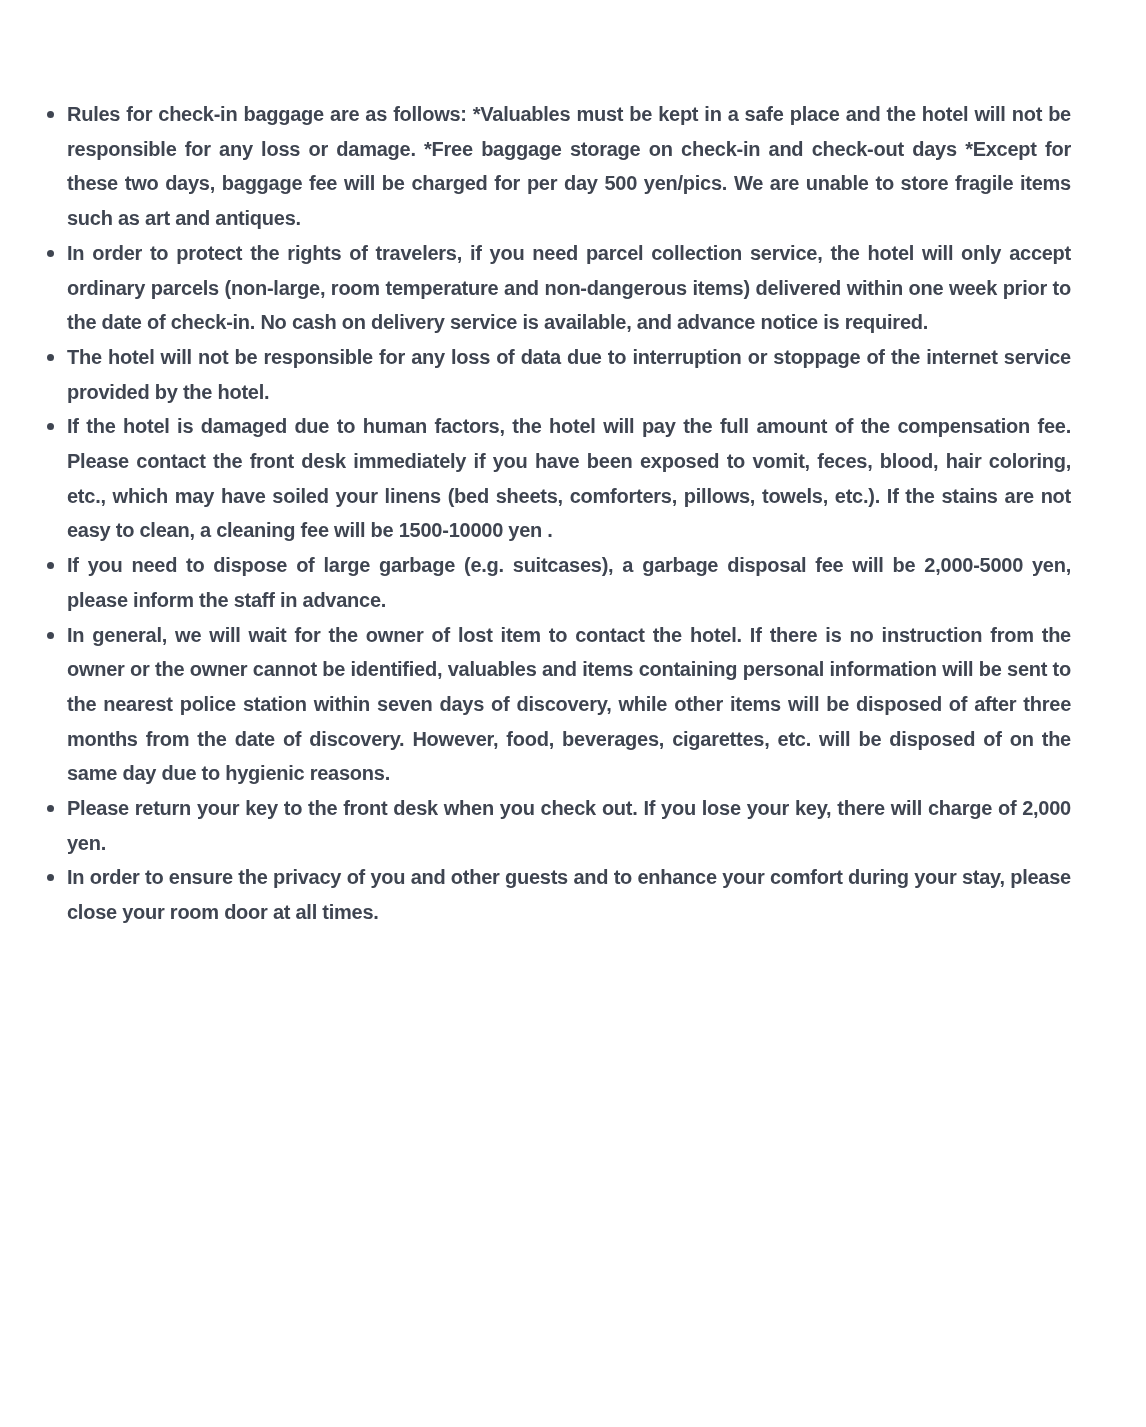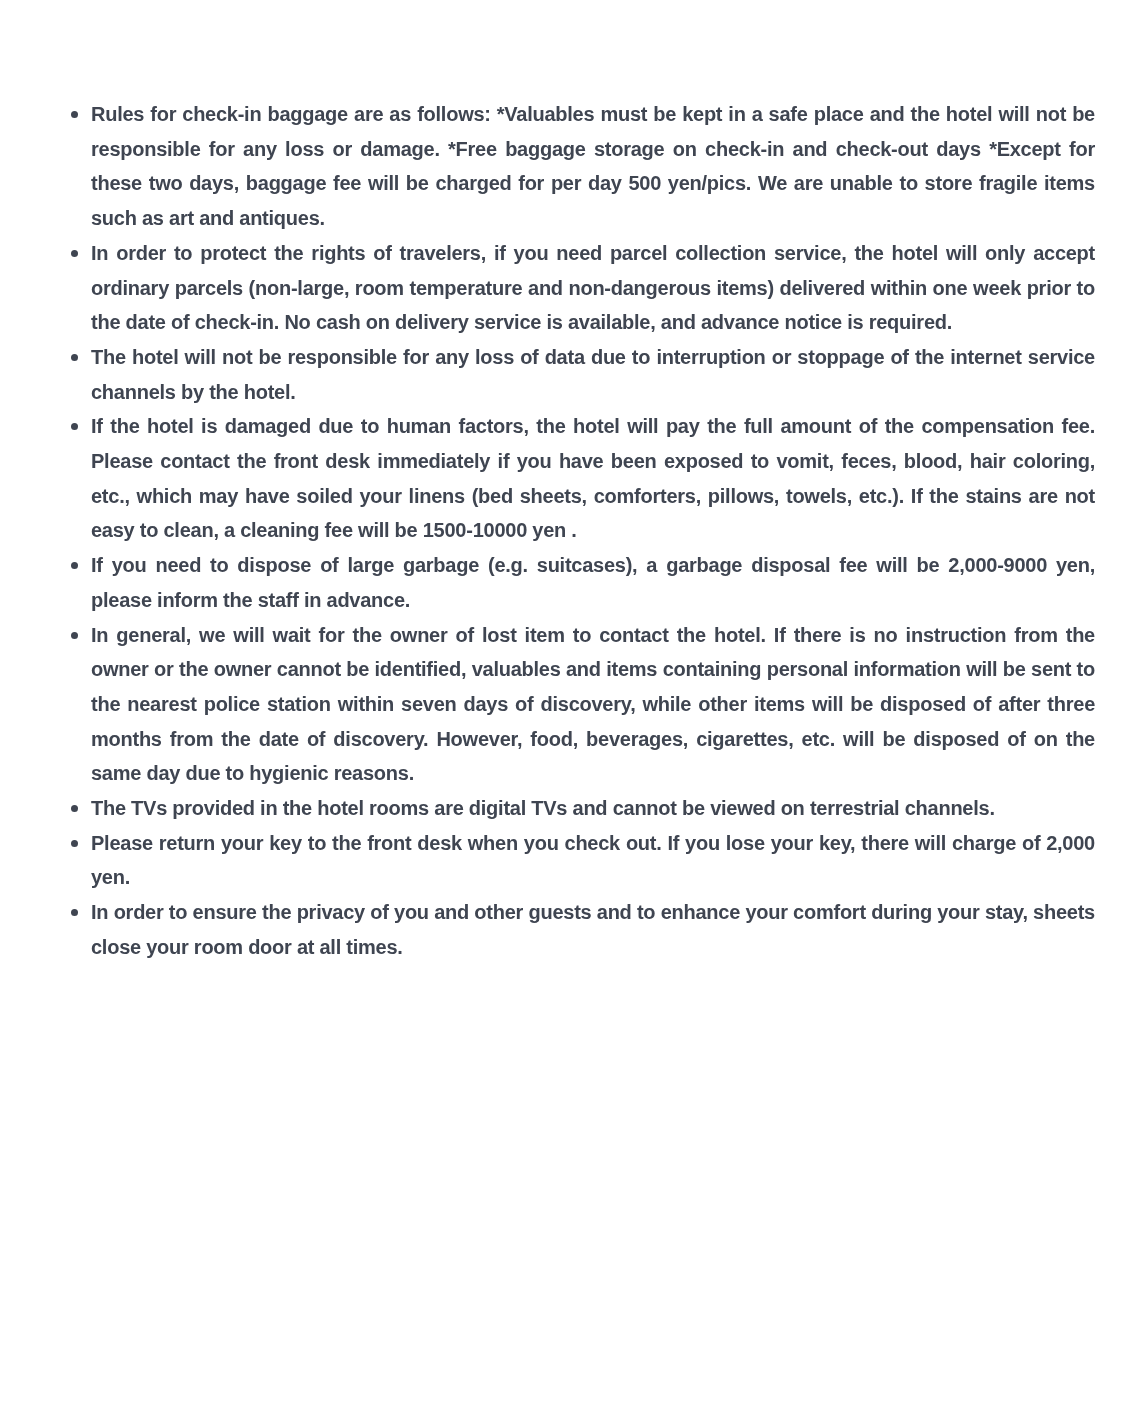--- a/index.html
+++ b/index.html
@@ -10,21 +10,21 @@
     width: 1146px;
     height: 1427px;
     background: #ffffff;
     font-family: "Liberation Sans", sans-serif;
     overflow: hidden;
     position: relative;
   }
   .page {
     position: absolute;
     top: 97px;
-    left: 69px;
+    left: 45px;
     width: 1026px;
   }
   ul.rules-list {
     margin: 0;
     padding: 0;
     list-style: none;
   }
   li.rule-item {
     position: relative;
     padding-left: 22px;
@@ -47,21 +47,20 @@
     background: #3f4551;
   }
 </style>
 </head>
 <body>
 
 <main class="page">
   <ul class="rules-list">
     <li class="rule-item">Rules for check-in baggage are as follows: *Valuables must be kept in a safe place and the hotel will not be responsible for any loss or damage. *Free baggage storage on check-in and check-out days *Except for these two days, baggage fee will be charged for per day 500 yen/pics. We are unable to store fragile items such as art and antiques.</li>
     <li class="rule-item">In order to protect the rights of travelers, if you need parcel collection service, the hotel will only accept ordinary parcels (non-large, room temperature and non-dangerous items) delivered within one week prior to the date of check-in. No cash on delivery service is available, and advance notice is required.</li>
-    <li class="rule-item">The hotel will not be responsible for any loss of data due to interruption or stoppage of the internet service channels by the hotel.</li>
+    <li class="rule-item">The hotel will not be responsible for any loss of data due to interruption or stoppage of the internet service provided by the hotel.</li>
     <li class="rule-item">If the hotel is damaged due to human factors, the hotel will pay the full amount of the compensation fee. Please contact the front desk immediately if you have been exposed to vomit, feces, blood, hair coloring, etc., which may have soiled your linens (bed sheets, comforters, pillows, towels, etc.). If the stains are not easy to clean, a cleaning fee will be 1500-10000 yen .</li>
-    <li class="rule-item">If you need to dispose of large garbage (e.g. suitcases), a garbage disposal fee will be 2,000-9000 yen, please inform the staff in advance.</li>
+    <li class="rule-item">If you need to dispose of large garbage (e.g. suitcases), a garbage disposal fee will be 2,000-5000 yen, please inform the staff in advance.</li>
     <li class="rule-item">In general, we will wait for the owner of lost item to contact the hotel. If there is no instruction from the owner or the owner cannot be identified, valuables and items containing personal information will be sent to the nearest police station within seven days of discovery, while other items will be disposed of after three months from the date of discovery. However, food, beverages, cigarettes, etc. will be disposed of on the same day due to hygienic reasons.</li>
-    <li class="rule-item">The TVs provided in the hotel rooms are digital TVs and cannot be viewed on terrestrial channels.</li>
     <li class="rule-item">Please return your key to the front desk when you check out. If you lose your key, there will charge of 2,000 yen.</li>
-    <li class="rule-item">In order to ensure the privacy of you and other guests and to enhance your comfort during your stay, sheets close your room door at all times.</li>
+    <li class="rule-item">In order to ensure the privacy of you and other guests and to enhance your comfort during your stay, please close your room door at all times.</li>
   </ul>
 </main>
 
 </body></html>

